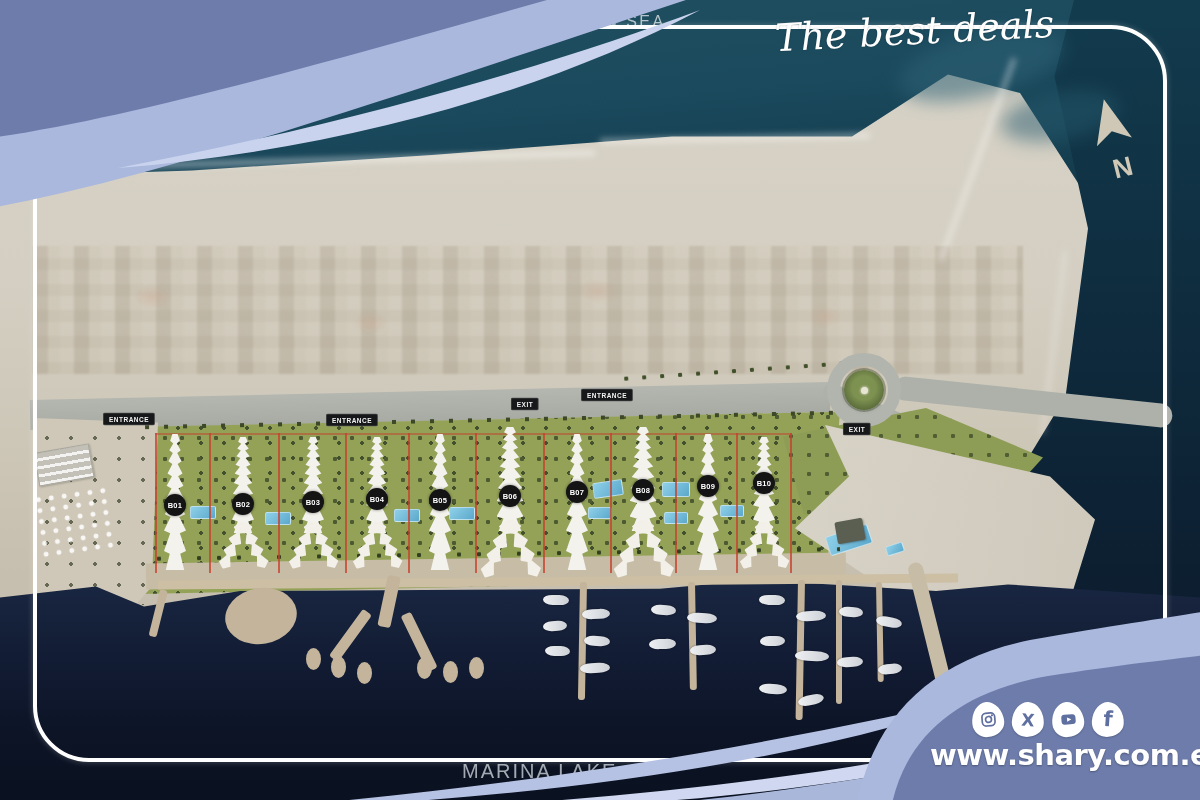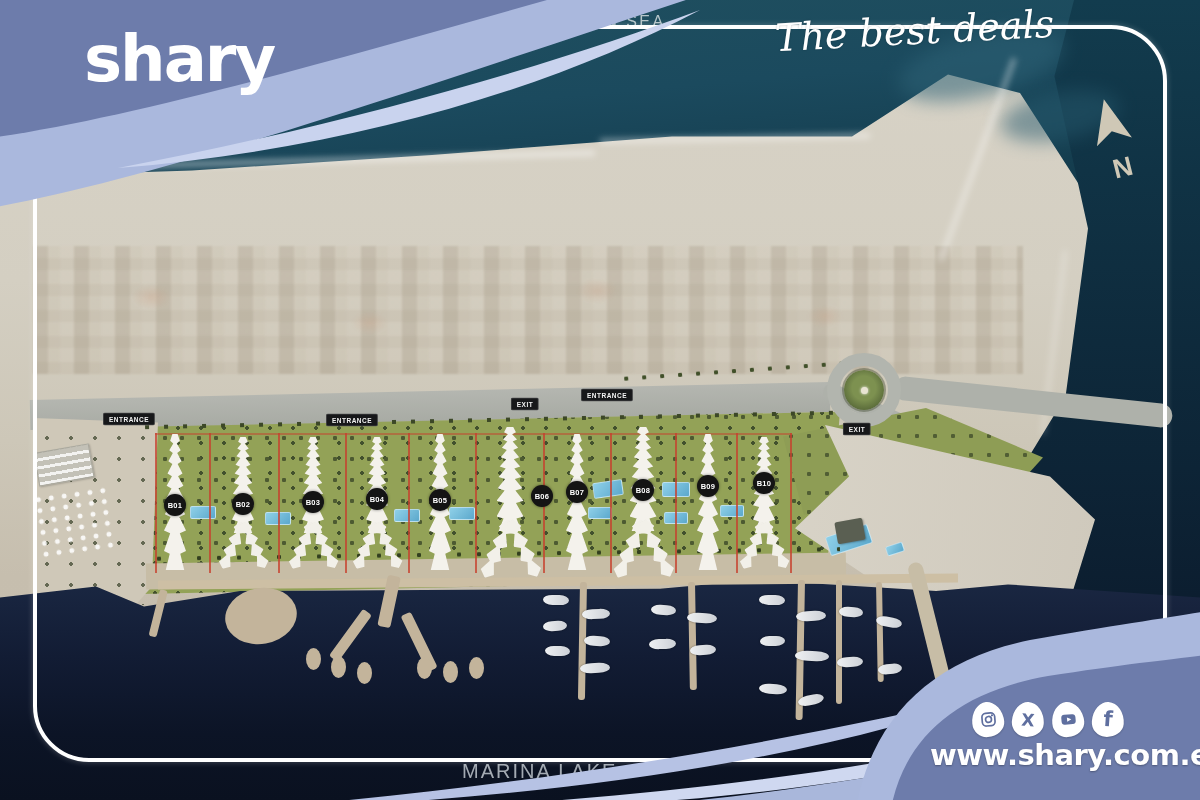--- a/index.html
+++ b/index.html
@@ -227,21 +227,21 @@
         <div class="bbadge" style="left: 302px; top: 491px;">B03</div>
         <div class="spine" style="left: 366px; top: 437px; width: 22px; height: 96px;"></div>
         <div class="leg" style="left: 370px; top: 523px; width: 14px; height: 50px; transform: rotate(24deg);"></div>
         <div class="leg" style="left: 370px; top: 523px; width: 14px; height: 50px; transform: rotate(-26deg);"></div>
         <div class="bbadge" style="left: 366px; top: 488px;">B04</div>
         <div class="spine" style="left: 429px; top: 434px; width: 22px; height: 136px;"></div>
         <div class="bbadge" style="left: 429px; top: 489px;">B05</div>
         <div class="spine" style="left: 496.5px; top: 427px; width: 27px; height: 104px;"></div>
         <div class="leg" style="left: 502px; top: 521px; width: 16px; height: 62px; transform: rotate(24deg);"></div>
         <div class="leg" style="left: 502px; top: 521px; width: 16px; height: 62px; transform: rotate(-26deg);"></div>
-        <div class="bbadge" style="left: 499px; top: 485px; margin-left: 32px;">B06</div>
+        <div class="bbadge" style="left: 499px; top: 485px;">B06</div>
         <div class="spine" style="left: 566px; top: 434px; width: 22px; height: 136px;"></div>
         <div class="bbadge" style="left: 566px; top: 481px;">B07</div>
         <div class="spine" style="left: 629.5px; top: 427px; width: 27px; height: 104px;"></div>
         <div class="leg" style="left: 635px; top: 521px; width: 16px; height: 62px; transform: rotate(24deg);"></div>
         <div class="leg" style="left: 635px; top: 521px; width: 16px; height: 62px; transform: rotate(-26deg);"></div>
         <div class="bbadge" style="left: 632px; top: 479px;">B08</div>
         <div class="spine" style="left: 697px; top: 434px; width: 22px; height: 136px;"></div>
         <div class="bbadge" style="left: 697px; top: 475px;">B09</div>
         <div class="spine" style="left: 753px; top: 437px; width: 22px; height: 96px;"></div>
         <div class="leg" style="left: 757px; top: 523px; width: 14px; height: 50px; transform: rotate(24deg);"></div>
@@ -275,21 +275,20 @@
     <path class="w-slate" d="M -10 138 C 130 118 330 62 575 -8 L -10 -8 Z"></path>
     <path fill="#c9d3ee" d="M 118 168 C 360 122 560 62 700 10 C 545 92 340 150 118 168 Z"></path>
 
     <path fill="#a9b7db" d="M 560 812 C 800 796 1000 760 1212 700 L 1212 812 Z"></path>
     <path fill="#b6c2e4" d="M 235 810 C 520 788 760 748 1010 690 C 800 766 520 802 235 810 Z"></path>
     <path fill="#cfd8f0" d="M 330 814 C 650 800 880 772 1120 712 C 930 788 640 812 330 814 Z"></path>
     <path class="w-light" d="M 855 814 C 870 720 930 660 1030 640 C 1120 624 1180 616 1212 610 L 1212 814 Z"></path>
     <path class="w-slate" d="M 890 814 C 902 740 955 692 1048 676 C 1130 663 1185 658 1212 654 L 1212 814 Z"></path>
   </svg>
 
-  <div class="logo">shary</div>
   <div class="tagline">The best deals</div>
 
   <div class="social" id="social-row">
     <div class="s-badge" title="Instagram">
       <svg width="17" height="17" viewBox="0 0 24 24">
         <rect x="3" y="3" width="18" height="18" rx="5.5" fill="none" stroke="#5f6f9f" stroke-width="2.4"></rect>
         <circle cx="12" cy="12" r="4.2" fill="none" stroke="#5f6f9f" stroke-width="2.4"></circle>
         <circle cx="17.4" cy="6.6" r="1.5" fill="#5f6f9f"></circle>
       </svg>
     </div>

